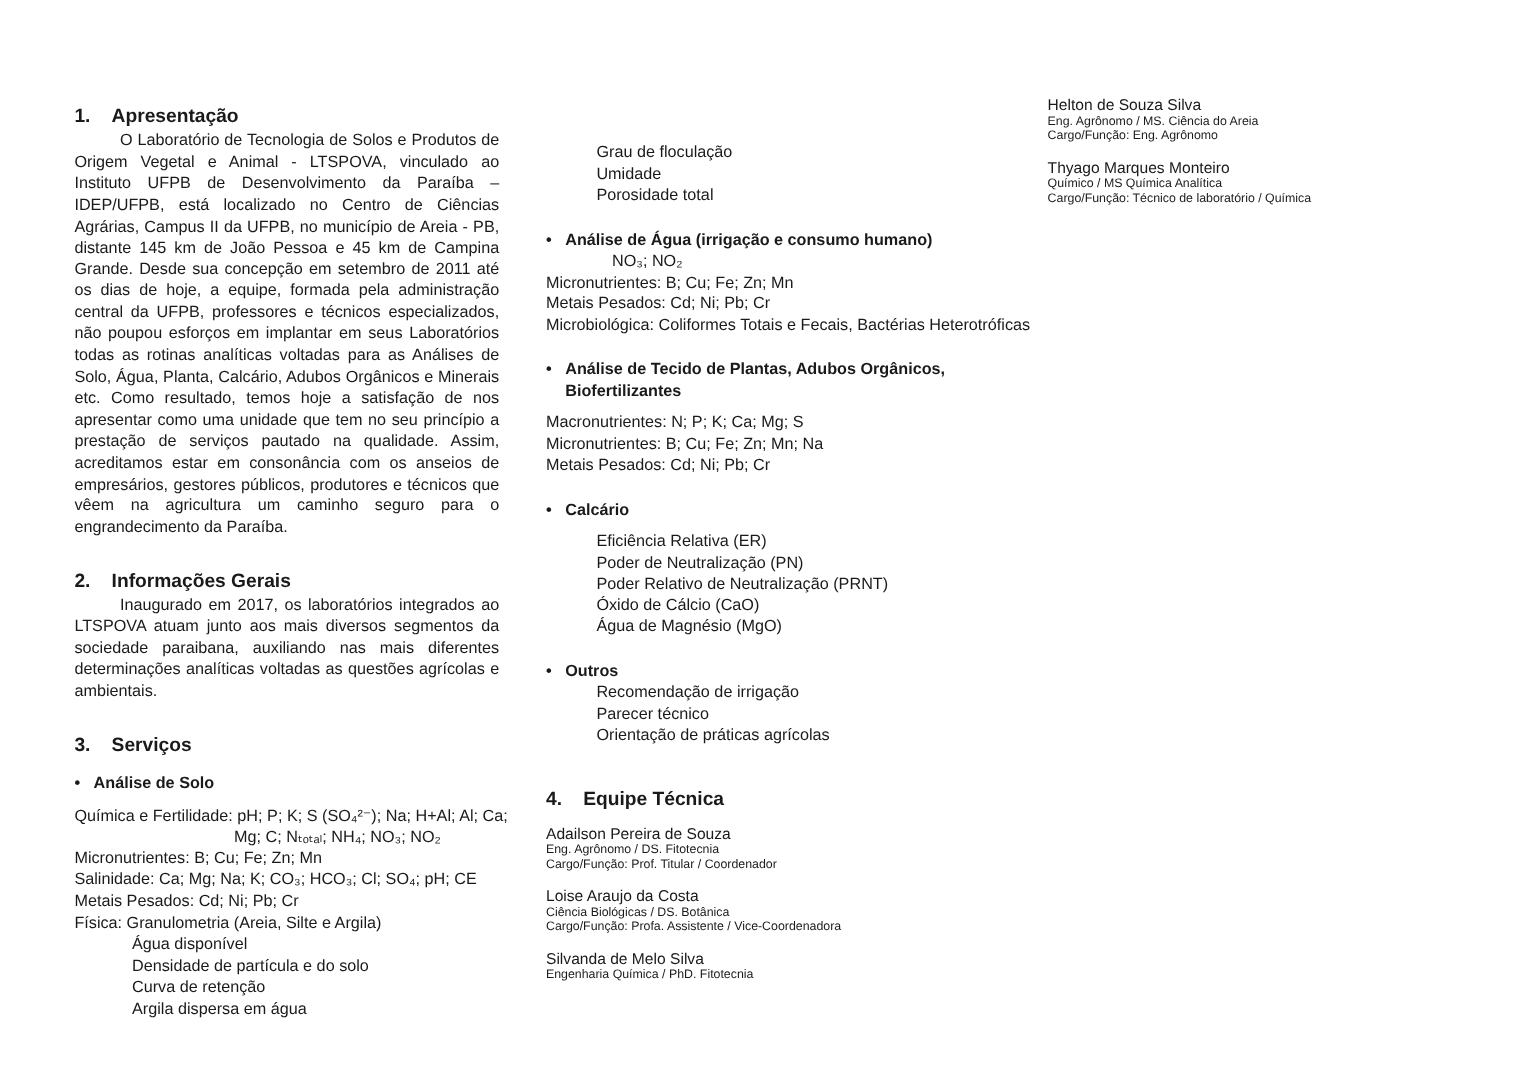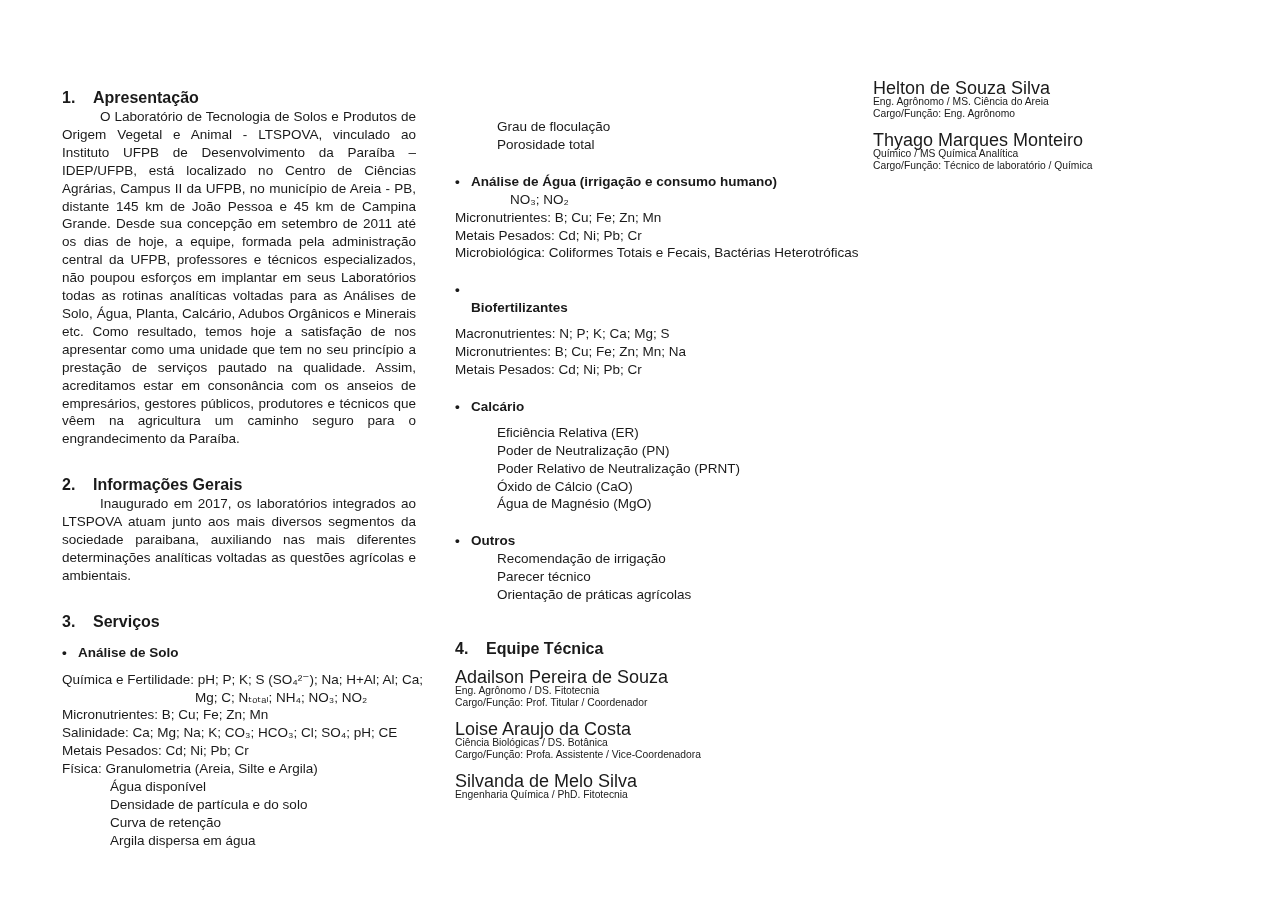--- a/index.html
+++ b/index.html
@@ -23,21 +23,21 @@
   .line{white-space:nowrap;}
   .ind-42{padding-left:42px;}
   .ind-48{padding-left:48px;}
   .ind-55{padding-left:55px;}
   .ind-133{padding-left:133px;}
   .ind-16{padding-left:16px;}
   .svc{margin-top:9px;}
   .gap-sec{margin-top:19px;}
   .gap-sm{margin-top:8px;}
   .person{margin-top:12px;}
-  .person-name{font-size:18px;line-height:16px;}
+  .person-name{font-size:13px;line-height:16px;}
   .person-detail{font-size:10.3px;line-height:12px;color:#1a1a1a;}
   .team-first{margin-top:11px;}
 </style>
 </head>
 <body>
 
 <div class="page">
 
   <div class="col col1">
 
@@ -71,33 +71,35 @@
     <div class="line">Física:  Granulometria (Areia, Silte e Argila)</div>
     <div class="line ind-48">Água disponível</div>
     <div class="line ind-48">Densidade de partícula e do solo</div>
     <div class="line ind-48">Curva de retenção</div>
     <div class="line ind-48">Argila dispersa em água</div>
   </div>
 
   <div class="col col2">
 
     <div class="line ind-42">Grau de floculação</div>
+    <div class="line ind-42">Umidade</div>
     <div class="line ind-42">Porosidade total</div>
 
     <div class="bullet-row gap-sec">
       <span class="bullet-dot">•</span>
       <span>Análise de Água (irrigação e consumo humano)</span>
     </div>
     <div class="line ind-55">NO₃; NO₂</div>
     <div class="line">Micronutrientes: B; Cu; Fe; Zn; Mn</div>
     <div class="line">Metais Pesados: Cd; Ni; Pb; Cr</div>
     <div class="line">Microbiológica: Coliformes Totais e Fecais, Bactérias Heterotróficas</div>
 
     <div class="bullet-row gap-sec">
       <span class="bullet-dot">•</span>
+      <span>Análise de Tecido de Plantas, Adubos Orgânicos,</span>
     </div>
     <div class="line ind-16" style="font-weight:bold">Biofertilizantes</div>
     <div class="line gap-sm">Macronutrientes: N; P; K; Ca; Mg; S</div>
     <div class="line">Micronutrientes: B; Cu; Fe; Zn; Mn; Na</div>
     <div class="line">Metais Pesados: Cd; Ni; Pb; Cr</div>
 
     <div class="bullet-row gap-sec">
       <span class="bullet-dot">•</span>
       <span>Calcário</span>
     </div>

